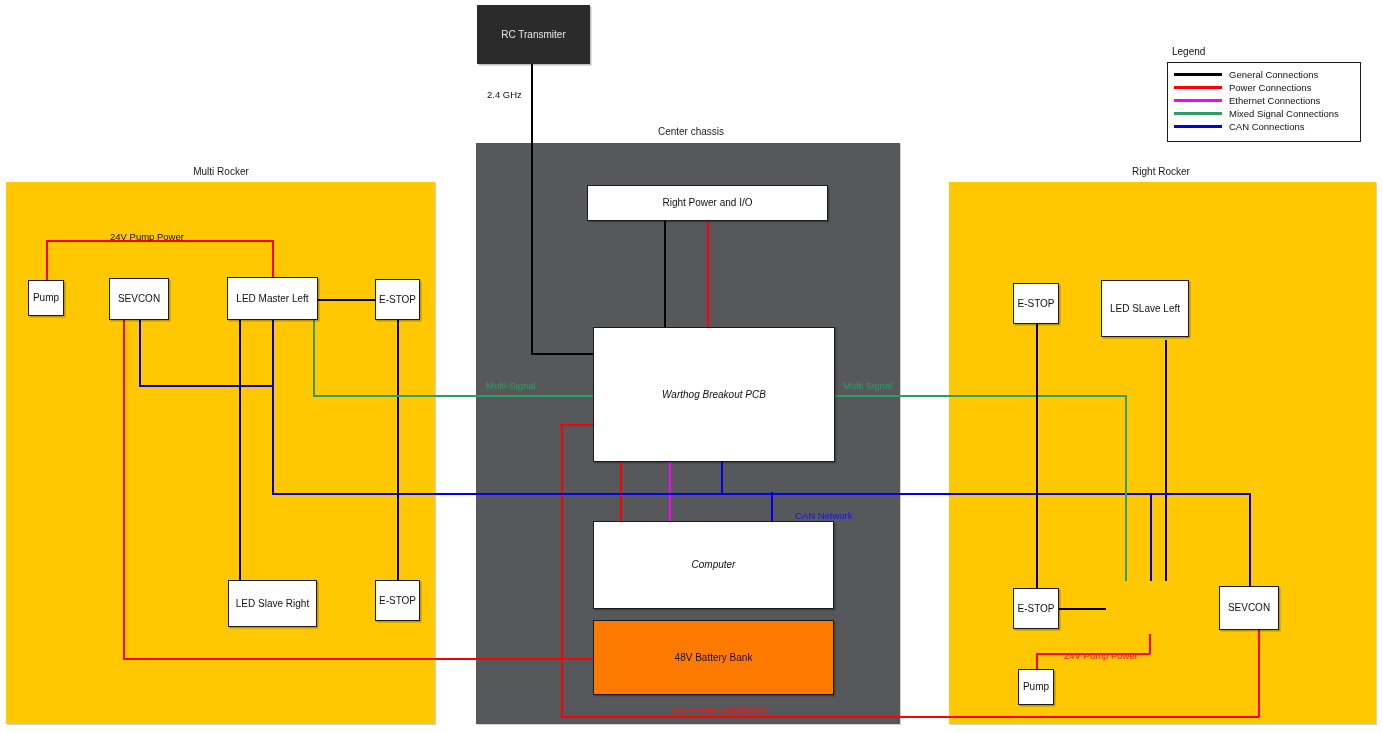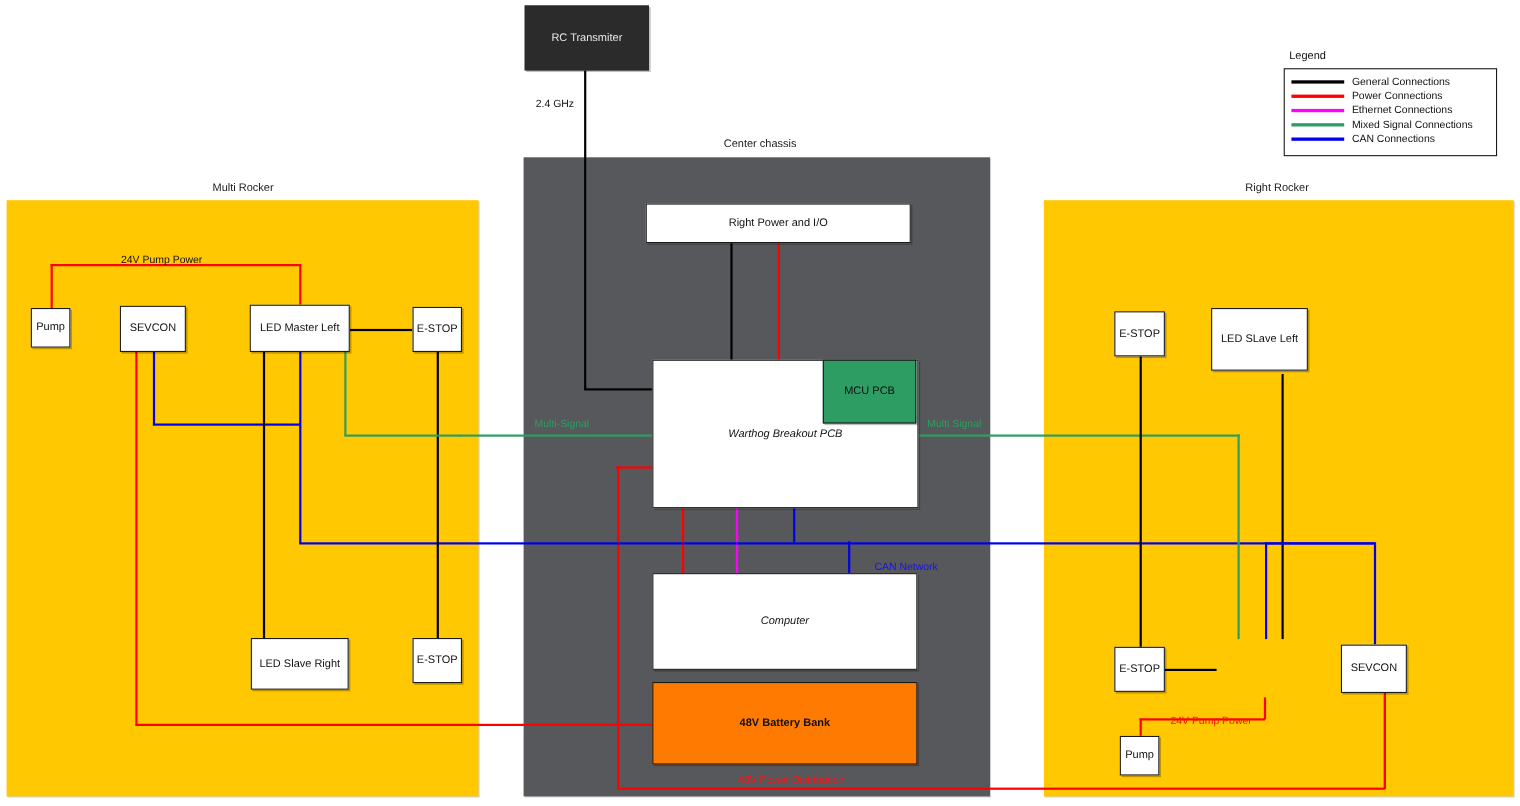--- a/index.html
+++ b/index.html
@@ -122,25 +122,24 @@
   <div class="w v c-red" style="left:1036px;top:653px;height:16px;"></div>
 
   <div class="w v c-red" style="left:1258px;top:632px;height:85px;"></div>
 
   <div class="node dark" style="left:477px;top:5px;width:113px;height:59px;">RC Transmiter</div>
 
   <div class="node" style="left:587px;top:185px;width:241px;height:36px;">Right Power and I/O</div>
 
   <div class="node" style="left:593px;top:327px;width:242px;height:135px;font-style:italic;">Warthog Breakout PCB</div>
 
-  <div class="node green" style="left:748px;top:327px;width:85px;height:58px;">MCU PCB</div>
 
   <div class="node" style="left:593px;top:521px;width:241px;height:88px;font-style:italic;">Computer</div>
 
-  <div class="node orange" style="left:593px;top:620px;width:241px;height:75px;font-weight:bold;">48V Battery Bank</div>
+  <div class="node orange" style="left:593px;top:620px;width:241px;height:75px;">48V Battery Bank</div>
 
   <div class="node" style="left:28px;top:280px;width:36px;height:34px;">Pump</div>
   <div class="node" style="left:109px;top:278px;width:60px;height:42px;">SEVCON</div>
   <div class="node" style="left:227px;top:277px;width:91px;height:43px;">LED Master Left</div>
   <div class="node" style="left:375px;top:279px;width:45px;height:41px;">E-STOP</div>
   <div class="node" style="left:228px;top:580px;width:89px;height:47px;">LED Slave Right</div>
   <div class="node" style="left:375px;top:580px;width:45px;height:41px;">E-STOP</div>
 
   <div class="node" style="left:1013px;top:283px;width:46px;height:41px;">E-STOP</div>
   <div class="node" style="left:1101px;top:280px;width:88px;height:57px;">LED SLave Left</div>

